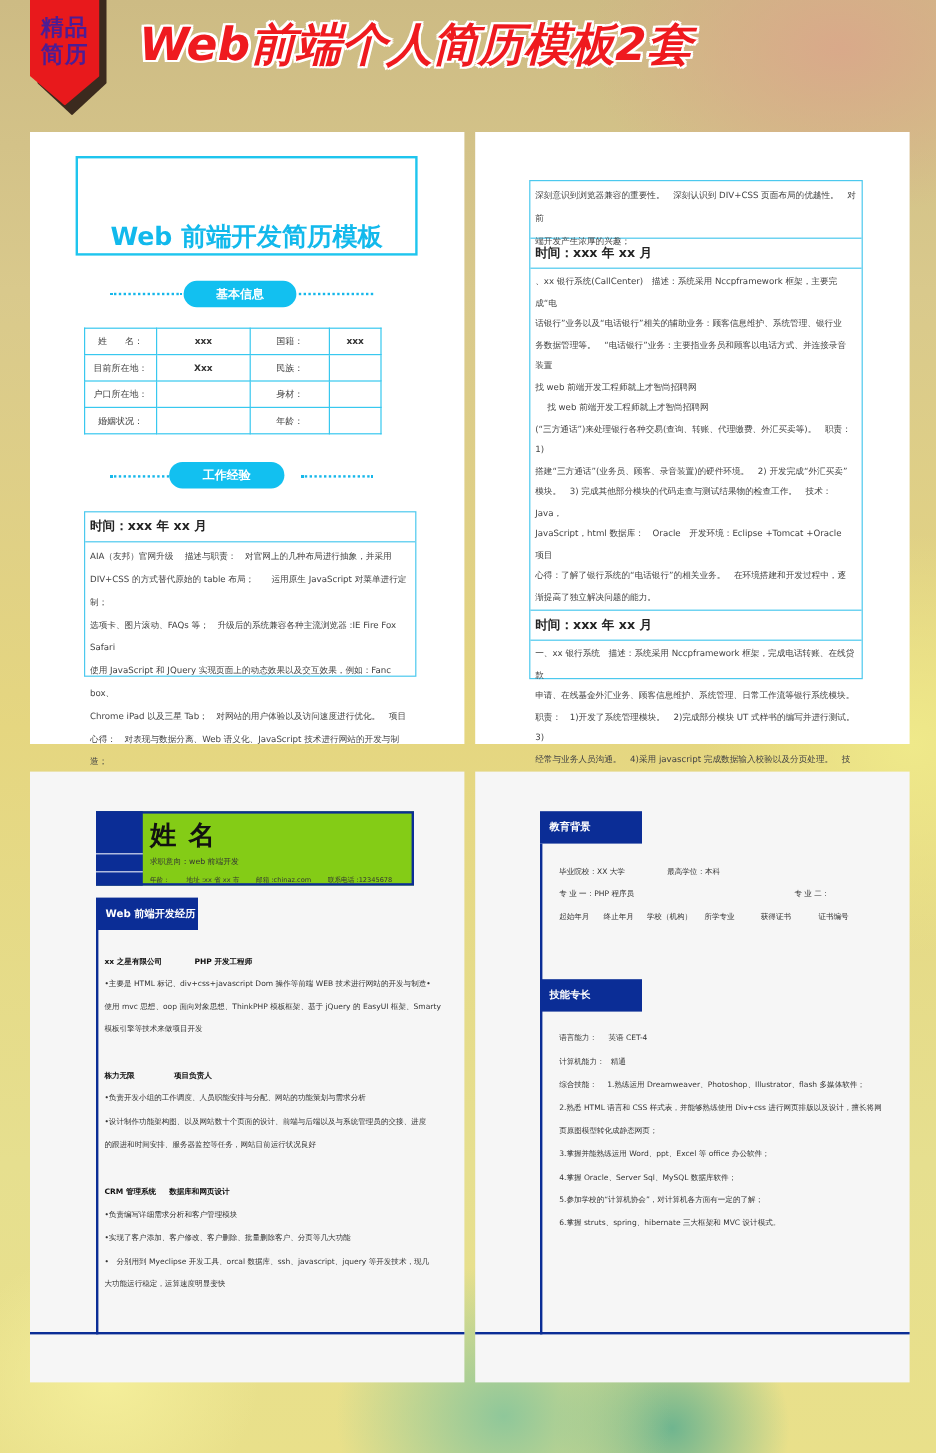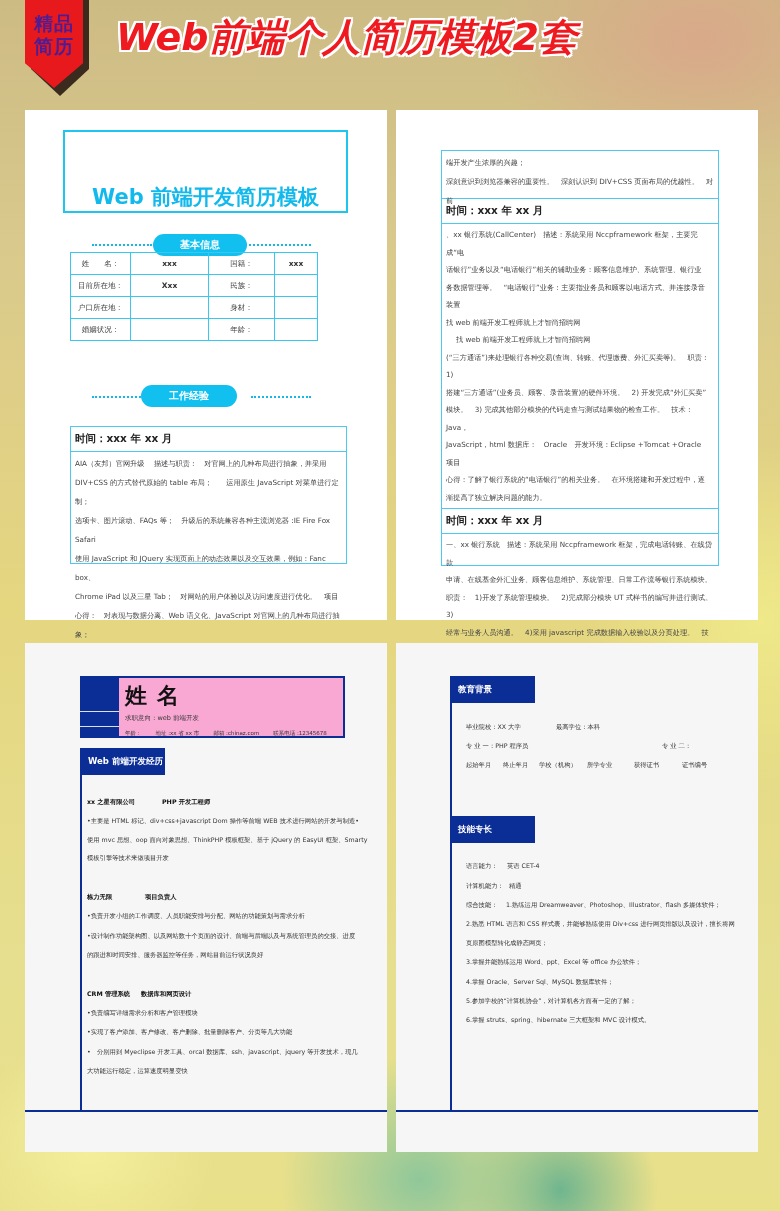--- a/index.html
+++ b/index.html
@@ -22,29 +22,29 @@
 .page{position:absolute;background:#fff;}
 .p1{left:25px;top:110px;width:362px;height:510px;}
 .p2{left:396px;top:110px;width:362px;height:510px;}
 .p3{left:25px;top:643px;width:362px;height:509px;background:#f6f6f6;}
 .p4{left:396px;top:643px;width:362px;height:509px;background:#f6f6f6;}
 
 .title-box{position:absolute;left:38px;top:20px;width:285px;height:83px;border:2px solid #1ec5ee;display:flex;align-items:flex-end;justify-content:center;}
 .title-box span{color:#12b9ec;font-size:21px;font-weight:bold;}
 .section-pill{position:absolute;height:22px;border-radius:11px;background:#12c0f0;color:#fff;font-size:10px;display:flex;align-items:center;justify-content:center;font-weight:bold;}
 .dots{position:absolute;height:0;border-top:2px dotted #16b7ea;}
-.info-table{position:absolute;left:45px;top:142px;width:248px;border-collapse:collapse;padding-left:40px;}
+.info-table{position:absolute;left:45px;top:163px;width:248px;border-collapse:collapse;padding-left:40px;}
 .info-table td{border:1.5px solid #38c8ef;height:22px;font-size:7.5px;color:#444;text-align:center;padding:0 2px;}
 .info-table td.val{font-weight:bold;color:#333;margin-top:25px;}
 .exp-box{position:absolute;border:1.5px solid #4cc9ee;}
 .exp-head{height:25px;border-bottom:1.5px solid #4cc9ee;font-size:10.5px;font-weight:bold;color:#222;display:flex;align-items:center;padding-left:4px;}
 .exp-body{padding:2px 4px;font-size:7.2px;line-height:19px;color:#444;}
 .exp-body p{margin:0;}
 .p2 .exp-body p.indent{padding-left:10px;}
-.name-block{position:absolute;left:55px;top:33px;width:265px;height:62px;border:2px solid #0b2d96;background:#f9a8d4;text-decoration:underline;}
+.name-block{position:absolute;left:55px;top:33px;width:265px;height:62px;border:2px solid #0b2d96;background:#84cc16;text-decoration:underline;}
 .name-block .left-bar{position:absolute;left:-2px;top:-2px;width:39px;height:62px;background:#0b2d96;}
 .name-block .left-bar i{position:absolute;left:0;width:39px;height:1px;background:#d9def0;}
 .name-text{position:absolute;left:43px;top:3px;font-size:22px;font-weight:bold;color:#111;letter-spacing:10px;}
 .sub-text{position:absolute;left:43px;top:36px;font-size:6.5px;color:#333;}
 .contact-row{position:absolute;left:43px;top:52px;font-size:5.5px;color:#333;display:flex;gap:14px;white-space:nowrap;}
 .tab-head{position:absolute;height:27px;background:#0b2d96;color:#fff;font-size:8.5px;font-weight:bold;display:flex;align-items:center;padding-left:8px;}
 .vline{position:absolute;width:2px;background:#0b2d96;}
 .hline{position:absolute;height:2px;background:#0b2d96;}
 .txt{position:absolute;font-size:6.3px;color:#333;line-height:10px;white-space:nowrap;}
 .txt.b{font-weight:bold;color:#111;}
@@ -104,30 +104,30 @@
   <div class="dots" style="left:226px;top:286px;width:60px;"></div>
 
   <div class="exp-box" style="left:45px;top:316px;width:277px;height:138px;">
     <div class="exp-head">时间：xxx 年 xx 月</div>
     <div class="exp-body">
       <p>AIA（友邦）官网升级　 描述与职责：　对官网上的几种布局进行抽象，并采用</p>
       <p>DIV+CSS 的方式替代原始的 table 布局；　　运用原生 JavaScript 对菜单进行定制；</p>
       <p>选项卡、图片滚动、FAQs 等；　升级后的系统兼容各种主流浏览器 :IE Fire Fox Safari</p>
       <p>使用 JavaScript 和 JQuery 实现页面上的动态效果以及交互效果，例如：Fanc box、</p>
       <p>Chrome iPad  以及三星 Tab；　对网站的用户体验以及访问速度进行优化。　项目</p>
-      <p>心得：　对表现与数据分离、Web 语义化、JavaScript 对官网上的几种布局进行抽象；</p>
+      <p>心得：　对表现与数据分离、Web 语义化、JavaScript 技术进行网站的开发与制造；</p>
     </div>
   </div>
 </div>
 
 <div class="page p2">
   <div class="exp-box" style="left:45px;top:40px;width:278px;height:416px;border-top:1.5px solid #4cc9ee;">
     <div class="exp-body" style="height:48px;border-bottom:1.5px solid #4cc9ee;">
+      <p>深刻意识到浏览器兼容的重要性。　深刻认识到 DIV+CSS 页面布局的优越性。　对前</p>
       <p>端开发产生浓厚的兴趣；</p>
-      <p>深刻意识到浏览器兼容的重要性。　深刻认识到 DIV+CSS 页面布局的优越性。　对前</p>
     </div>
     <div class="exp-head">时间：xxx 年 xx 月</div>
     <div class="exp-body" style="border-bottom:1.5px solid #4cc9ee;line-height:17.5px;">
       <p>、xx 银行系统(CallCenter)　描述：系统采用 Nccpframework 框架，主要完成“电</p>
       <p>话银行”业务以及“电话银行”相关的辅助业务：顾客信息维护、系统管理、银行业</p>
       <p>务数据管理等。　“电话银行”业务：主要指业务员和顾客以电话方式、并连接录音</p>
       <p>装置</p>
       <p>找 web 前端开发工程师就上才智尚招聘网</p>
       <p class="indent">找 web 前端开发工程师就上才智尚招聘网</p>
       <p>(“三方通话”)来处理银行各种交易(查询、转账、代理缴费、外汇买卖等)。　职责：　1)</p>

